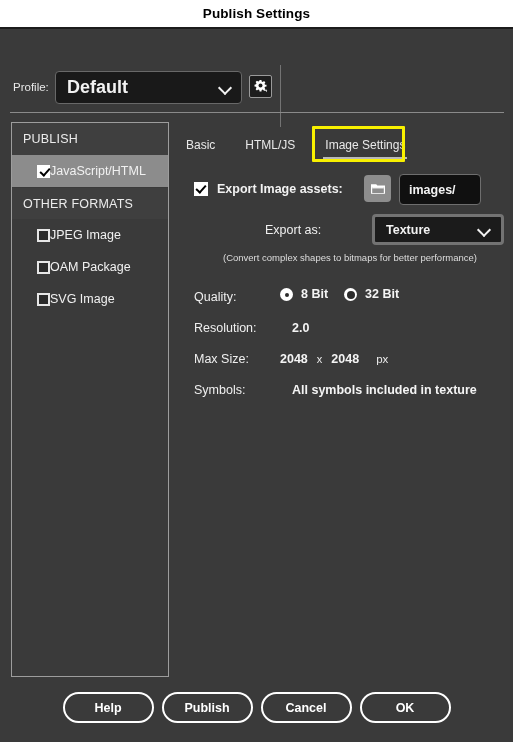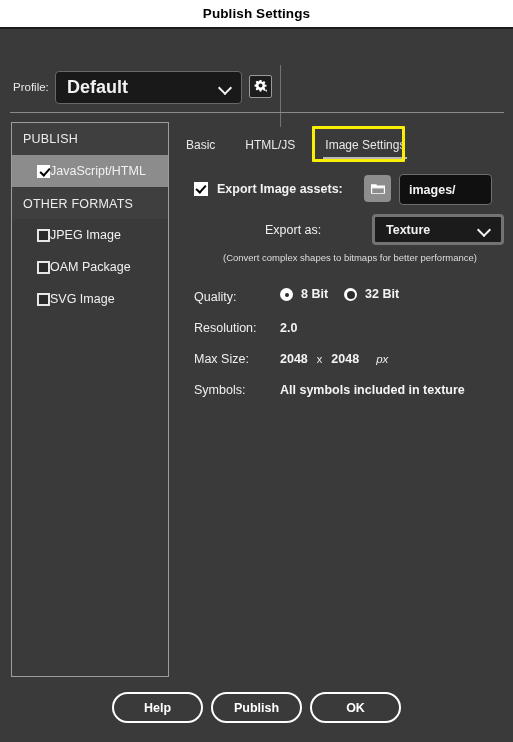--- a/index.html
+++ b/index.html
@@ -240,21 +240,21 @@
     width: 27px; height: 27px;
     background: #8d8d8d;
     border-radius: 4px;
     display: flex;
     align-items: center;
     justify-content: center;
   }
   .path-field {
     position: absolute;
     left: 205px; top: 2px;
-    width: 93px; height: 31px;
+    width: 82px; height: 31px;
     background: #101010;
     border: 1px solid #6e6e6e;
     border-radius: 4px;
     display: flex;
     align-items: center;
     padding-left: 9px;
     color: #f3f3f3;
     font-size: 12.5px;
     font-weight: bold;
   }
@@ -304,21 +304,21 @@
     height: 31px;
   }
   .prow .k {
     position: absolute;
     left: 0; top: 6px;
     color: #efefef;
     font-size: 12.5px;
   }
   .prow .v {
     position: absolute;
-    left: 86px; top: 6px;
+    left: 98px; top: 6px;
     color: #f4f4f4;
     font-size: 12.5px;
     font-weight: bold;
   }
   .radio-wrap {
     position: absolute;
     left: 86px; top: 3px;
     display: flex;
     align-items: flex-end;
   }
@@ -351,21 +351,21 @@
   .radio-lbl {
     color: #f4f4f4;
     font-size: 12.5px;
     font-weight: bold;
     margin-left: 8px;
     margin-right: 16px;
   }
   .maxsize { position: absolute; left: 86px; top: 6px; display: flex; align-items: baseline; }
   .maxsize .n { color: #f4f4f4; font-size: 12.5px; font-weight: bold; }
   .maxsize .x { color: #eaeaea; font-size: 11px; margin: 0 9px; }
-  .maxsize .u { color: #eaeaea; font-size: 11.5px; margin-left: 17px; font-style: italic; }
+  .maxsize .u { color: #eaeaea; font-size: 11.5px; margin-left: 17px; }
 
   .change-btn {
     position: absolute;
     left: 90px; top: 124px;
     width: 72px; height: 29px;
     background: #1d1d1d;
     border: 1px solid #7b7b7b;
     border-radius: 5px;
     display: flex;
     align-items: center;
@@ -523,16 +523,17 @@
         <span class="v">All symbols included in texture</span>
       </div>
 
 
     </div>
   </div>
 
   <div class="footer">
     <div class="fbtn">Help</div>
     <div class="fbtn">Publish</div>
+    <div class="fbtn">Cancel</div>
     <div class="fbtn">OK</div>
   </div>
 
 </div>
 
 </body></html>

